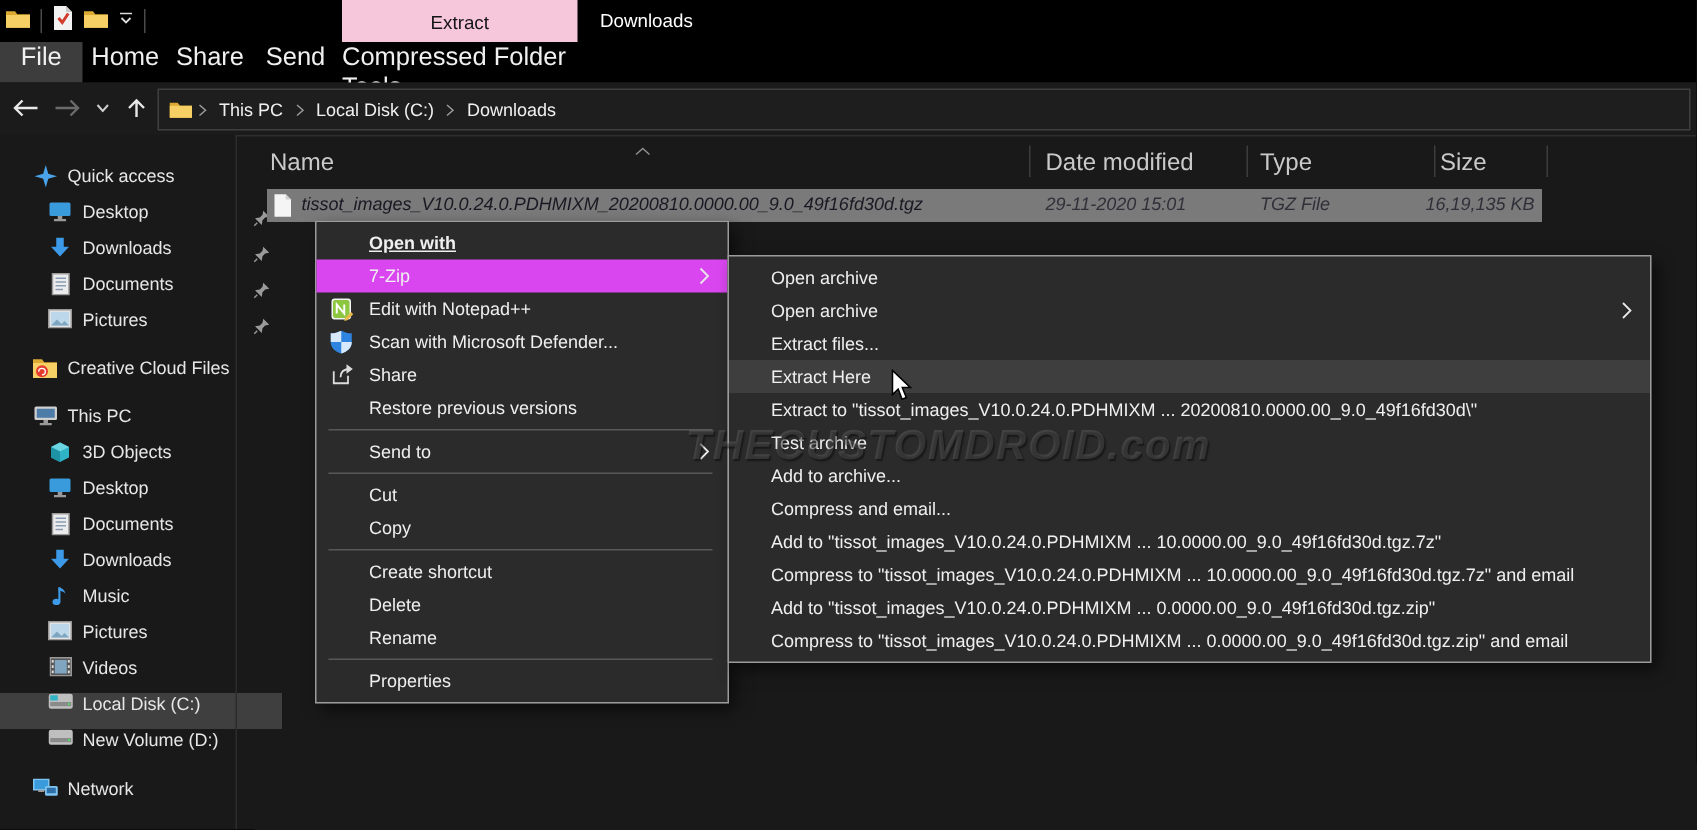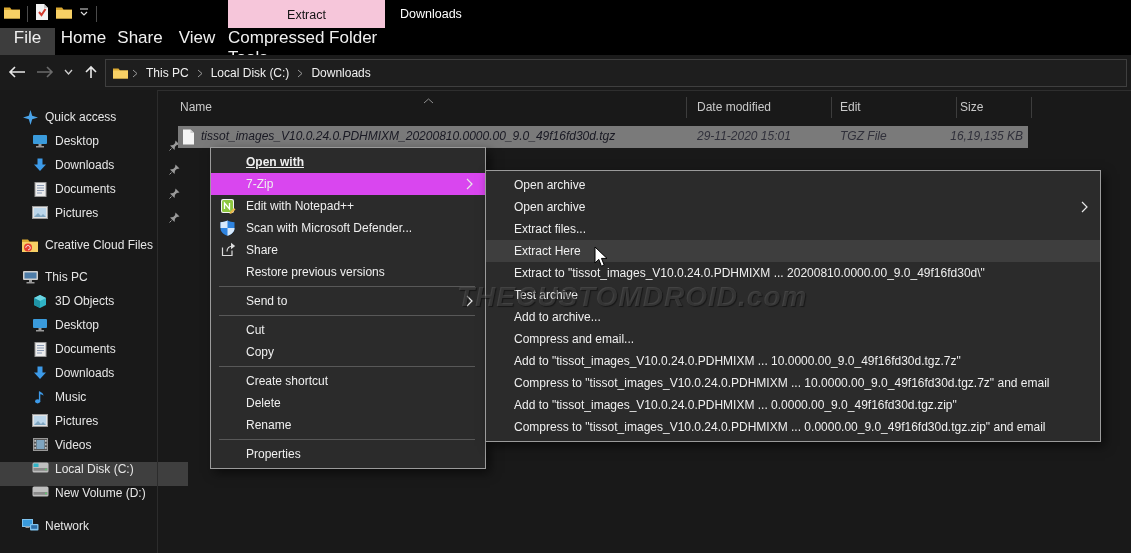--- a/index.html
+++ b/index.html
@@ -35,21 +35,21 @@
   .side-div{position:absolute;left:157px;top:90px;width:1px;height:463px;background:#2c2c2c;}
   .srow{position:absolute;left:0;width:157px;height:24px;display:flex;align-items:flex-start;}
   .srow .sicon{width:18px;display:flex;justify-content:center;margin-right:6px;flex:none;}
   .srow.ind0{padding-left:21px;}
   .srow.ind1{padding-left:31px;}
   .srow.sel{background:#3f3f3f;}
   .slabel{white-space:nowrap;color:#e6e6e6;}
   .pin{position:absolute;right:8px;top:6px;}
 
   
-  .colhdr{position:absolute;top:100px;color:#c9c9c9;font-size:12px;}
+  .colhdr{position:absolute;top:100px;color:#c9c9c9;font-size:16px;}
   .colsep{position:absolute;top:97px;width:1px;height:21px;background:#3d3d3d;}
   .sortcaret{position:absolute;left:423px;top:93px;}
   .filerow{position:absolute;left:178px;top:126px;width:850px;height:22px;background:#7a7a7a;font-style:italic;}
   .fname{position:absolute;left:23px;top:3px;color:#191923;white-space:nowrap;}
   .fdate{position:absolute;left:519px;top:3px;color:#30303a;}
   .ftype{position:absolute;left:662px;top:3px;color:#30303a;}
   .fsize{position:absolute;left:722px;top:3px;width:123px;text-align:right;color:#30303a;}
   .ficon{position:absolute;left:4px;top:3px;}
 
   
@@ -119,21 +119,21 @@
     <div class="rtab file">
         <span>File</span>
       </div>
     <div class="rtab home">
         <span>Home</span>
       </div>
     <div class="rtab share">
         <span>Share</span>
       </div>
     <div class="rtab view">
-        <span>View</span>
+        <span>Send</span>
       </div>
     <div class="rtab tools">
         <span>Compressed Folder Tools</span>
       </div>
   </div>
 
   <div class="navbar">
     <div class="navbtn" style="left:6px">
       <svg width="18" height="12">
           <path d="M17 6 H2 M7 1 L2 6 l5 5" stroke="#e8e8e8" stroke-width="1.6" fill="none"></path>
@@ -375,21 +375,21 @@
 
   <div class="sortcaret">
     <svg width="11" height="6">
         <path d="M1 5 L5.5 1 L10 5" stroke="#8f8f8f" fill="none"></path>
       </svg>
   </div>
   <div class="colhdr" style="left:180px">Name</div>
   <div class="colsep" style="left:686px"></div>
   <div class="colhdr" style="left:697px">Date modified</div>
   <div class="colsep" style="left:831px"></div>
-  <div class="colhdr" style="left:840px">Edit</div>
+  <div class="colhdr" style="left:840px">Type</div>
   <div class="colsep" style="left:956px"></div>
   <div class="colhdr" style="left:960px">Size</div>
   <div class="colsep" style="left:1031px"></div>
 
   <div class="filerow">
     <span class="ficon">
       <svg width="13" height="16">
           <path d="M1 0.5 h7.5 l3.5 3.5 v11.5 H1 Z" fill="#f5f5f5"></path>
           <path d="M8.5 0.5 l3.5 3.5 h-3.5 Z" fill="#cfcfcf"></path>
         </svg>

